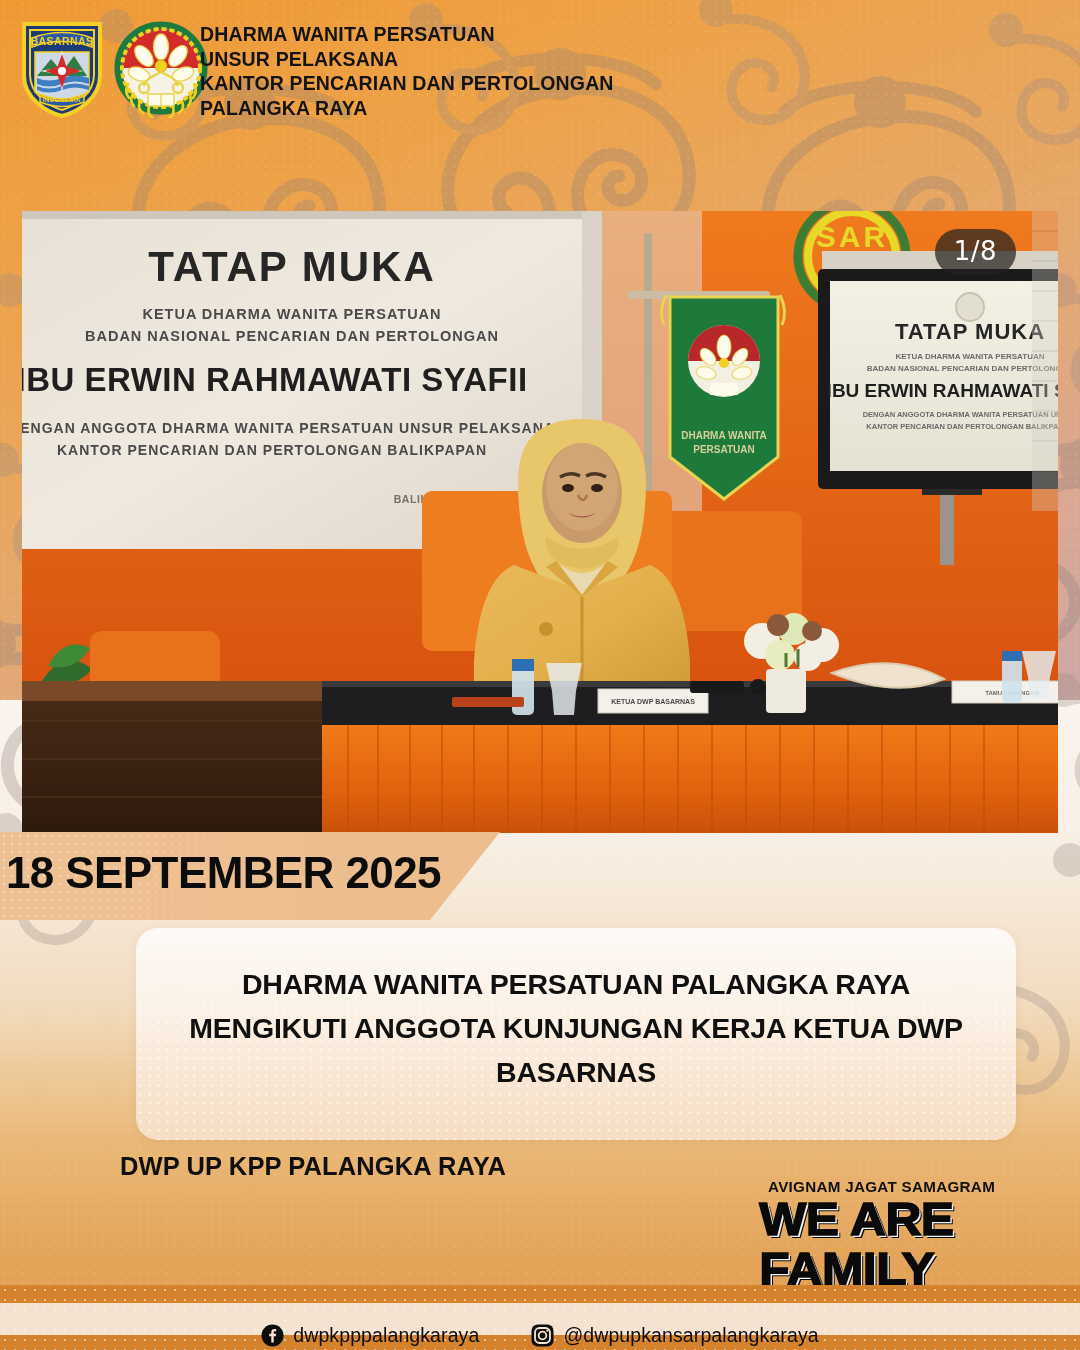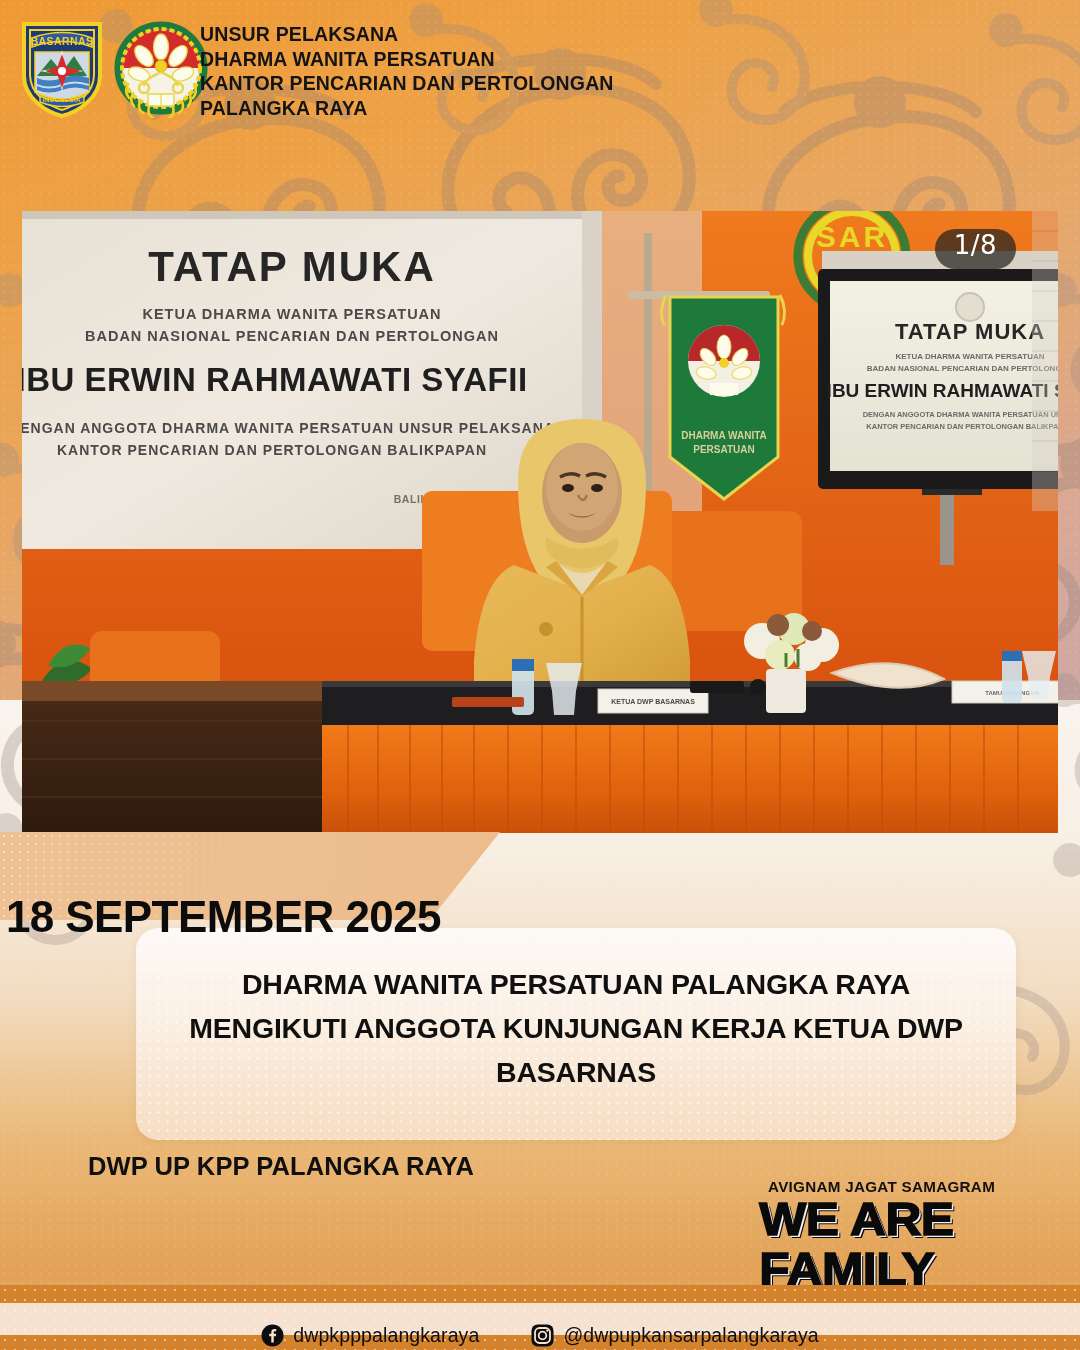--- a/index.html
+++ b/index.html
@@ -50,21 +50,21 @@
   .photo-wrap {
     position:absolute; left:22px; top:211px; width:1036px; height:622px;
     overflow:hidden; z-index:5; background:#0f766e;
   }
   .photo { position:absolute; inset:0; }
   .photo svg { display:block; width:100%; height:100%; }
   .counter-badge {
     position:absolute; right:42px; top:18px;
     background:rgba(38,34,32,.72);
     color:#fff; font-size:26px; font-weight:400;
-    padding:1px 19px 9px; border-radius:24px;
+    padding:7px 19px 9px; border-radius:24px;
     letter-spacing:.5px; z-index:7;
     font-family:"DejaVu Sans", sans-serif;
   }
 
   
   .date-banner {
     position:absolute; left:0; top:832px; width:500px; height:88px; z-index:6;
     background:linear-gradient(95deg,#eec194 0%,#edbe8f 60%,#ecbc8c 100%);
     clip-path:polygon(0 0, 100% 0, 86% 100%, 0 100%);
     overflow:hidden;
@@ -72,21 +72,21 @@
   .date-banner::after{
     content:""; position:absolute; inset:0;
     background-image:radial-gradient(rgba(255,255,255,.55) 1.1px, transparent 1.2px);
     background-size:8px 8px;
     -webkit-mask-image:linear-gradient(115deg, rgba(0,0,0,.9) 0%, rgba(0,0,0,0) 55%);
     mask-image:linear-gradient(115deg, rgba(0,0,0,.9) 0%, rgba(0,0,0,0) 55%);
   }
   .date-text {
     position:absolute; left:6px; top:848px; z-index:7;
     font-size:44px; font-weight:700; color:#0c0c0c;
-    letter-spacing:-.6px; font-family:"Liberation Sans", sans-serif;margin-top:44px;
+    letter-spacing:-.6px; font-family:"Liberation Sans", sans-serif;
   }
 
   
   .title-card {
     position:absolute; left:100px; top:928px; width:880px; height:212px;
     border-radius:22px; z-index:6; overflow:hidden;
     background:linear-gradient(180deg,#fdf9f5 0%,#fbf1e6 40%,#f8e4cf 78%,#f6ddc3 100%);
     box-shadow:0 2px 10px rgba(150,100,50,.10);
     margin-left:36px;
   }
@@ -98,21 +98,21 @@
   .title-text {
     position:relative; z-index:2;
     padding:34px 34px 0;
     text-align:center;
     font-size:28.5px; font-weight:700; line-height:44px;
     color:#101010; letter-spacing:-.2px;
   }
 
   
   .org-line {
-    position:absolute; left:88px; top:1152px; z-index:6;
+    position:absolute; left:120px; top:1152px; z-index:6;
     font-size:25.5px; font-weight:700; color:#101010; letter-spacing:.1px;
   }
 
   
   .tagline { position:absolute; right:22px; top:1178px; width:290px; z-index:6; text-align:left; }
   .tag-top {
     font-size:15.2px; font-weight:700; color:#111; letter-spacing:.3px;
     white-space:nowrap;
   }
   .tag-main {
@@ -255,22 +255,22 @@
             <path d="M35 93 q-2 8 4 11"></path>
           <path d="M80 70 q4 8 -1 14"></path>
             <path d="M75 79 q4 8 -1 13"></path>
           <path d="M68 87 q3 8 -3 12"></path>
             <path d="M59 93 q2 8 -4 11"></path>
         </g>
       </svg>
     </div>
 
     <div class="header-text">
+      <div>DHARMA WANITA PERSATUAN</div>
       <div>UNSUR PELAKSANA</div>
-      <div>DHARMA WANITA PERSATUAN</div>
       <div>KANTOR PENCARIAN DAN PERTOLONGAN</div>
       <div>PALANGKA RAYA</div>
     </div>
   </div>
 
   <div class="photo-wrap">
     <div class="photo">
       <svg viewBox="0 0 1036 622" preserveAspectRatio="none" aria-hidden="true">
         <defs>
           <linearGradient id="wallG" x1="0" y1="0" x2="0" y2="1">

